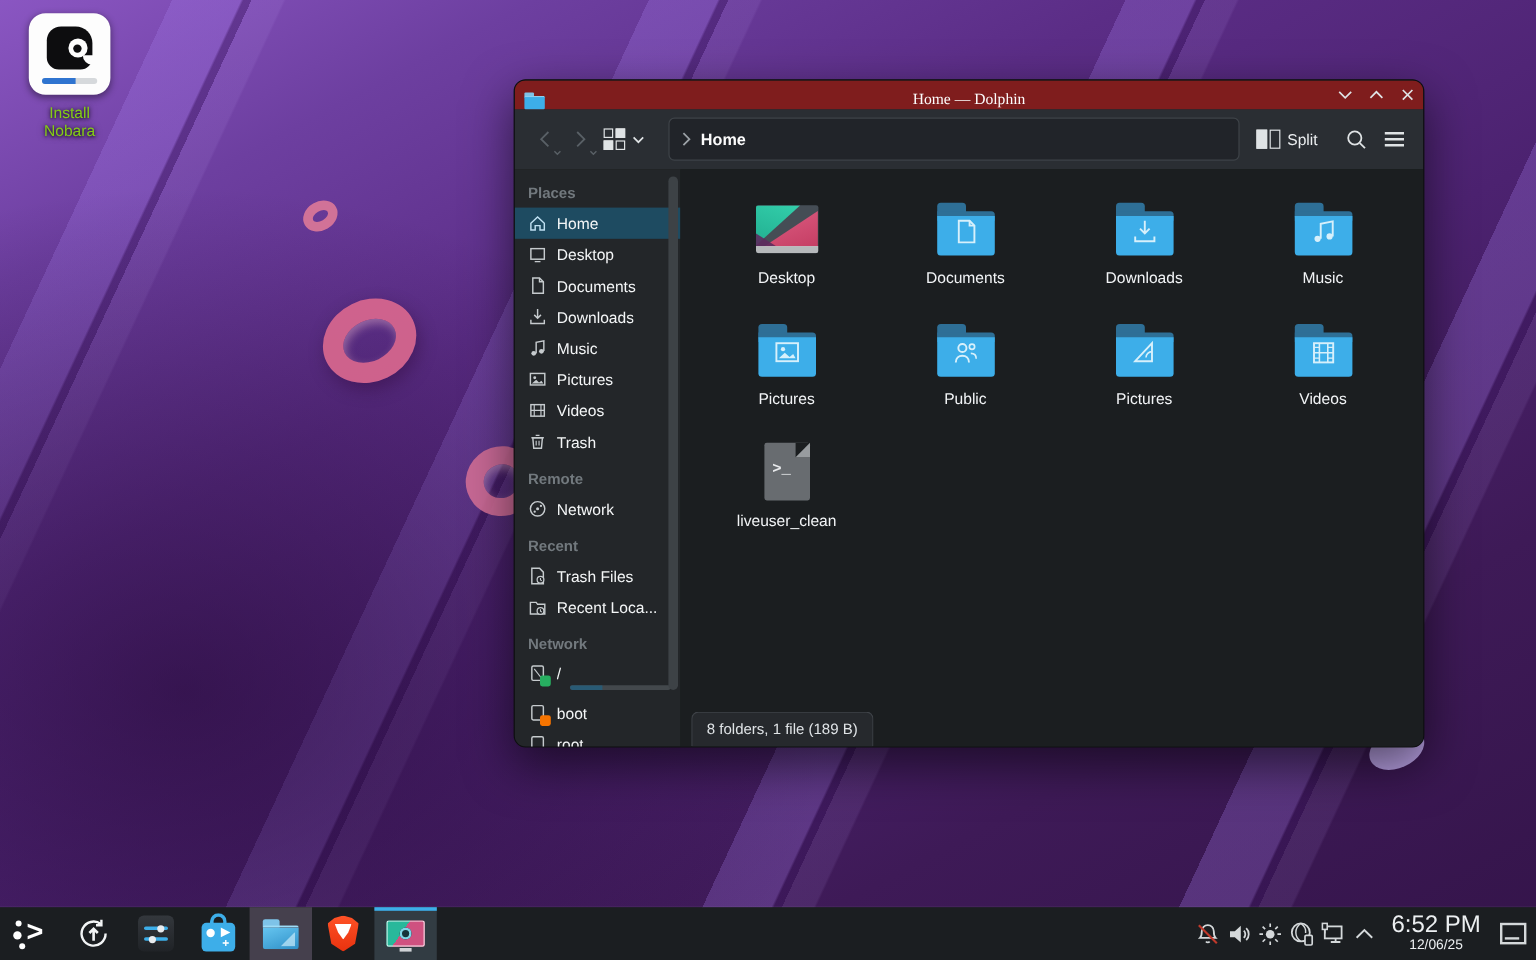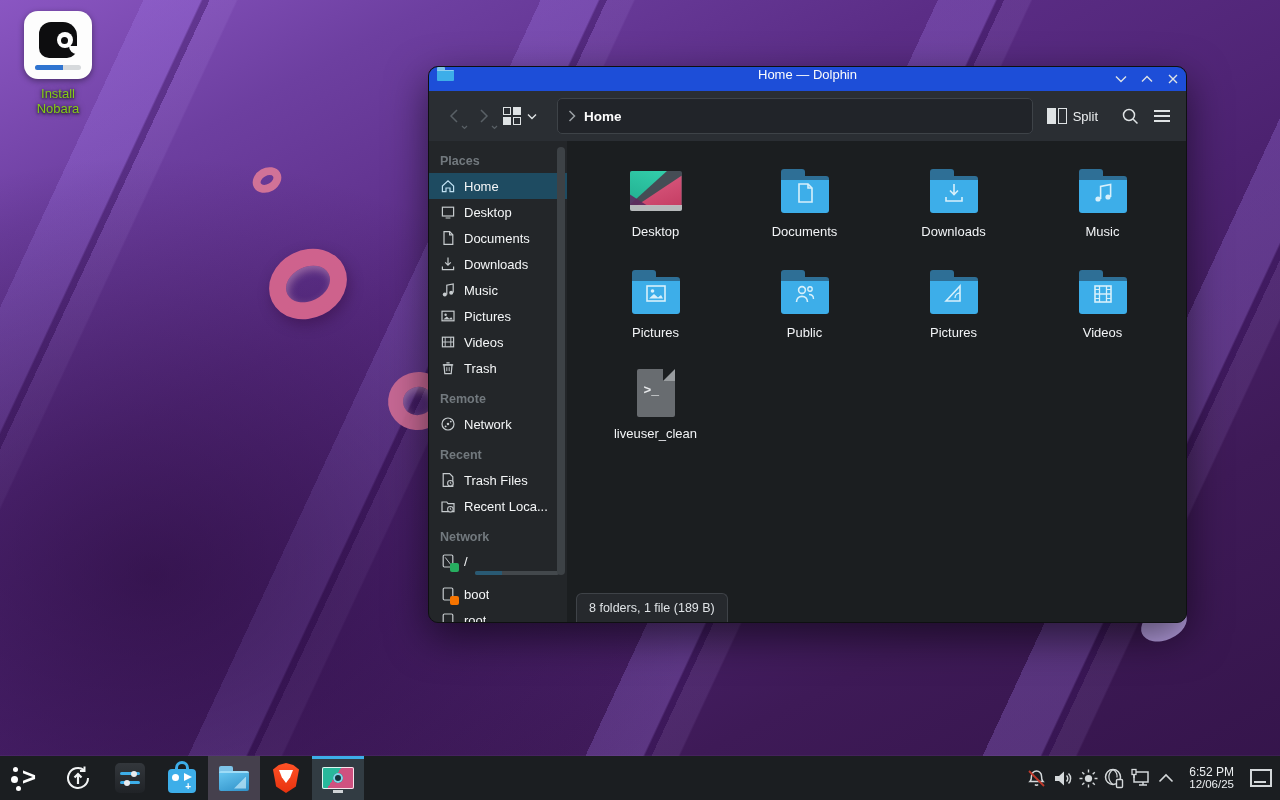--- a/index.html
+++ b/index.html
@@ -31,21 +31,21 @@
   .penguin .eye { position:absolute; right:4px; top:10px; width:16px; height:16px; background:#fdfdfd; border-radius:50%; }
   .penguin .pupil { position:absolute; right:9px; top:15px; width:7px; height:7px; background:#0d0d0f; border-radius:50%; }
   .penguin .notch { position:absolute; right:-2px; top:24px; width:10px; height:8px; background:#fdfdfd; border-radius:0 0 0 8px; }
   .di-bar { position:absolute; left:11px; bottom:9px; width:46px; height:5px; background:#d6d9dc; border-radius:3px; overflow:hidden; }
   .di-bar .fill { width:60%; height:100%; background:#2f74d0; }
   .di-label { margin-top:7px; color:#84cc16; font-size:13px; text-shadow:0 1px 3px rgba(0,0,0,.9), 0 0 6px rgba(0,0,0,.5); }
 
   
   .window { position:absolute; left:428px; top:66px; width:759px; height:557px; z-index:5;
     background:#1b1e20; border-radius:10px; box-shadow:0 14px 40px rgba(0,0,0,.55); border:1px solid #0e1011; overflow:hidden; }
-  .titlebar { height:24px; background:#1d4ed8; display:flex; align-items:flex-start; position:relative; }
+  .titlebar { height:24px; background:#7f1d1d; display:flex; align-items:flex-end; position:relative;font-family:Liberation Serif, serif; }
   .tb-appicon { margin-left:8px; width:17px; height:14px; position:relative; }
   .tb-title { position:absolute; left:0; right:0; text-align:center; color:#fcfcfc; font-size:13px; }
   .tb-controls { margin-left:auto; display:flex; z-index:2; }
   .tb-btn { width:26px; height:24px; display:flex; align-items:center; justify-content:center; }
 
   .toolbar { height:50px; background:#2a2e33; display:flex; align-items:center; padding:0 10px; }
   .nav-btn { width:30px; height:34px; display:flex; align-items:center; justify-content:center; position:relative; }
   .nav-sub { position:absolute; right:1px; bottom:3px; }
   .viewmode { display:flex; align-items:center; margin:0 6px 0 4px; }
   .vm-grid { display:grid; grid-template-columns:8px 8px; grid-gap:2px; margin-right:6px; }
@@ -138,21 +138,21 @@
   .brave-tile .face { position:absolute; left:6px; top:7px; width:14px; height:13px; background:#fff; clip-path:polygon(0 0,100% 0,80% 55%,50% 100%,20% 55%); }
 
   .spectacle-tile { width:32px; height:26px; position:relative; margin-top:3px; }
   .spectacle-tile .screen { position:absolute; left:0; top:0; width:32px; height:22px; border-radius:2px; background:linear-gradient(125deg,#28b89b 0 42%,#cf5180 42%); box-shadow:inset 0 0 0 1px rgba(255,255,255,.85); }
   .spectacle-tile .cam { position:absolute; left:11px; top:6px; width:10px; height:10px; background:#15333b; border-radius:50%; box-shadow:inset 0 0 0 2px #7fd6e8; }
   .spectacle-tile .stand { position:absolute; left:11px; bottom:0; width:10px; height:3px; background:#cfd3d6; }
 
   .tray { margin-left:auto; display:flex; align-items:center; height:44px; }
   .tray-icon { width:26px; height:44px; display:flex; align-items:center; justify-content:center; }
   .clock { text-align:center; color:#eceff1; margin:0 12px 0 10px; line-height:1.05; }
-  .clock .time { font-size:12px; }
+  .clock .time { font-size:20px; }
   .clock .date { font-size:11.5px; }
   .show-desktop { width:30px; height:44px; display:flex; align-items:center; justify-content:center; margin-right:4px; }
   .show-desktop .pane { width:22px; height:18px; border:2px solid #d4d8da; position:relative; }
   .show-desktop .pane:after { content:""; position:absolute; left:2px; bottom:2px; width:12px; height:2px; background:#d4d8da; }
 
   svg { display:block; }
 </style>
 </head>
 <body>
 

